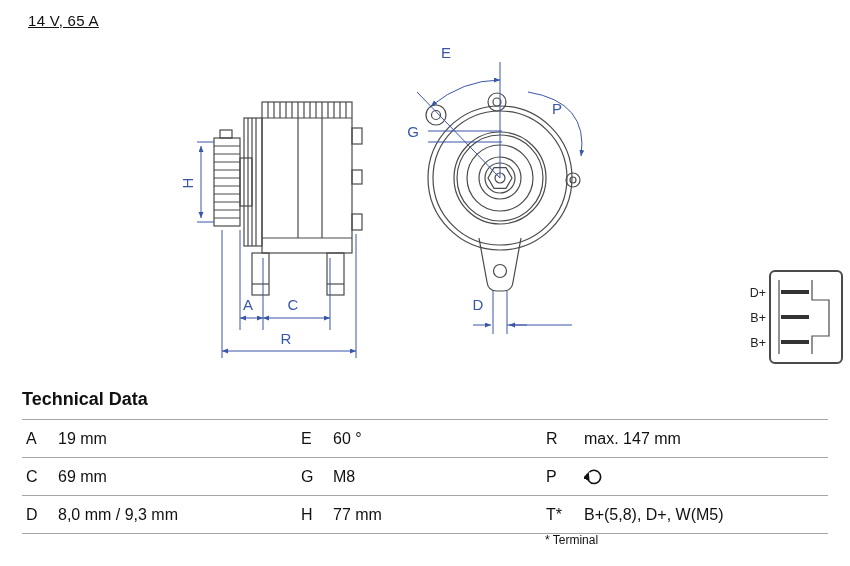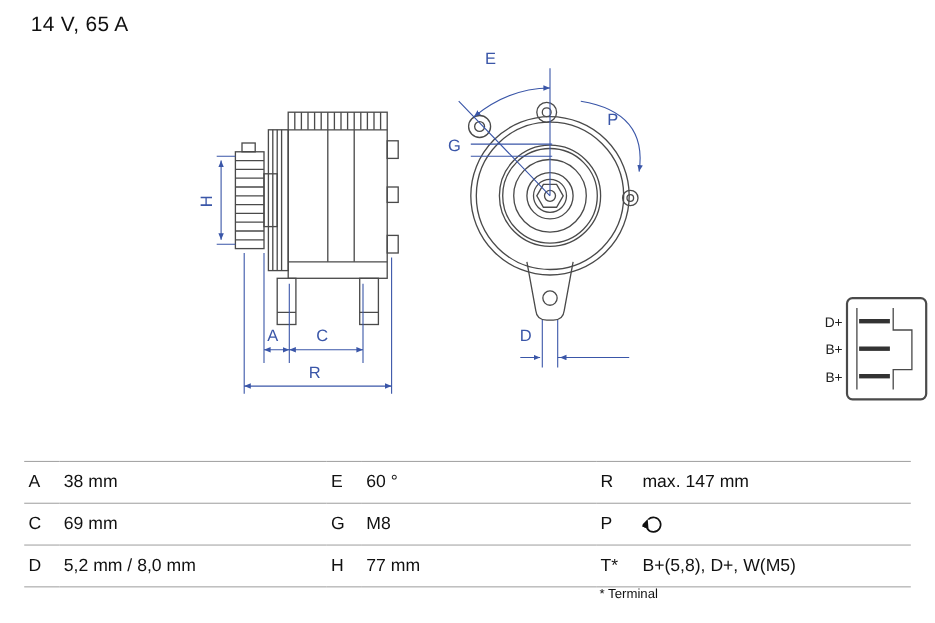--- a/index.html
+++ b/index.html
@@ -1,18 +1,18 @@
 <!DOCTYPE html>
 <html><head>
 <meta charset="utf-8">
 <style>
   html,body{margin:0;padding:0;background:#ffffff;}
   .page{position:relative;width:850px;height:566px;background:#fff;overflow:hidden;
         font-family:"Liberation Sans",sans-serif;color:#111;}
-  .title{position:absolute;left:28px;top:12px;font-size:19px;letter-spacing:.3px;}
+  .title{position:absolute;left:28px;top:12px;font-size:15px;letter-spacing:.3px;text-decoration:underline;}
   .drawing-svg{position:absolute;left:0;top:0;}
   .o{stroke:#4a4a4a;fill:none;stroke-width:1.2;}
   .o2{stroke:#4a4a4a;fill:none;stroke-width:2;}
   .dimline{stroke:#3a56a8;fill:none;stroke-width:1;}
   .dimtext{fill:#3a56a8;font-size:15px;}
   .pintext{fill:#222;font-size:12.5px;}
   svg text{font-family:"Liberation Sans",sans-serif;}
   .tech-heading{position:absolute;left:22px;top:389px;font-size:18px;font-weight:bold;}
   .data-table{position:absolute;left:22px;top:419px;width:806px;border-collapse:collapse;
               table-layout:fixed;font-size:16px;}
@@ -142,34 +142,35 @@
       <path class="o" d="M812 280 V300 H829 V336 H812 V354"></path>
       <rect x="781" y="290" width="28" height="4" fill="#333"></rect>
       <rect x="781" y="315" width="28" height="4" fill="#333"></rect>
       <rect x="781" y="340" width="28" height="4" fill="#333"></rect>
       <text class="pintext" x="766" y="297" text-anchor="end">D+</text>
       <text class="pintext" x="766" y="322" text-anchor="end">B+</text>
       <text class="pintext" x="766" y="347" text-anchor="end">B+</text>
     </g>
   </svg>
 
+  <div class="tech-heading">Technical Data</div>
 
   <table class="data-table">
     <colgroup>
       <col style="width:32px">
         <col style="width:243px">
       <col style="width:32px">
         <col style="width:213px">
       <col style="width:38px">
         <col style="width:248px">
     </colgroup>
     <tbody>
       <tr>
         <td>A</td>
-        <td>38 mm</td>
+        <td>19 mm</td>
         <td>E</td>
         <td>60 °</td>
         <td>R</td>
         <td>max. 147 mm</td>
       </tr>
       <tr>
         <td>C</td>
         <td>69 mm</td>
         <td>G</td>
         <td>M8</td>
@@ -180,21 +181,21 @@
               <marker id="rotArr" orient="auto" markerWidth="7" markerHeight="6" refX="3.5" refY="2.5">
                 <path d="M0 0 L5.5 2.5 L0 5 Z" fill="#111"></path>
               </marker>
             </defs>
             <path d="M5.3 5.3 A6.6 6.6 0 1 1 3.8 7.7" fill="none" stroke="#111" stroke-width="1.5" marker-end="url(#rotArr)"></path>
           </svg>
         </td>
       </tr>
       <tr>
         <td>D</td>
-        <td>5,2 mm / 8,0 mm</td>
+        <td>8,0 mm / 9,3 mm</td>
         <td>H</td>
         <td>77 mm</td>
         <td>T*</td>
         <td>B+(5,8), D+, W(M5)</td>
       </tr>
     </tbody>
   </table>
 
   <div class="footnote">* Terminal</div>
 

